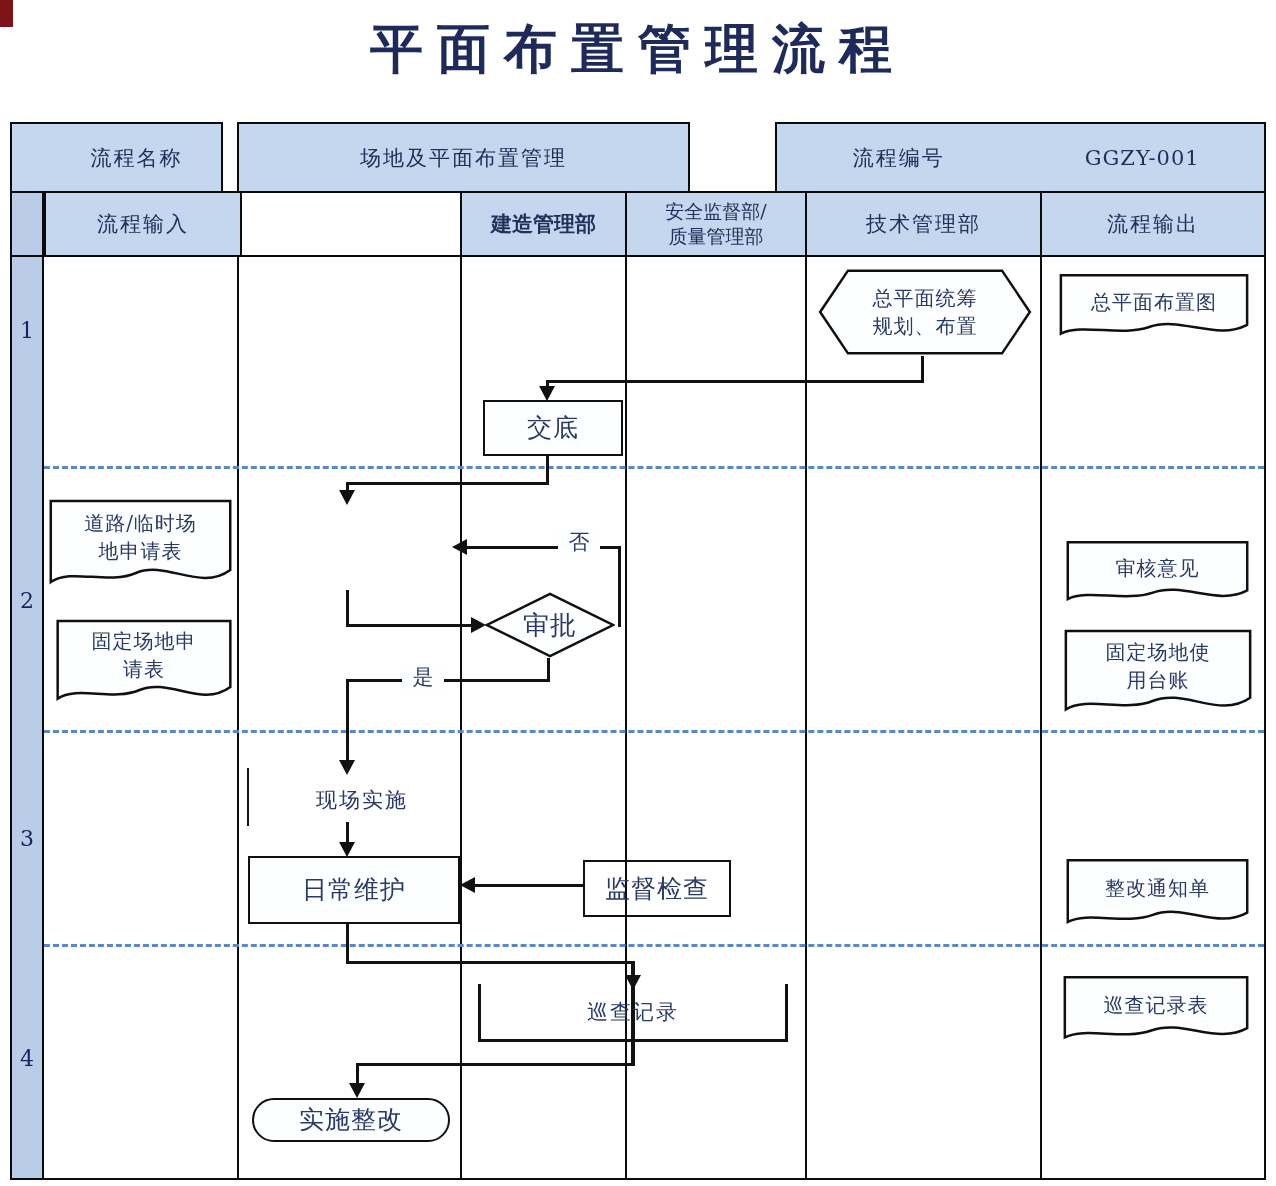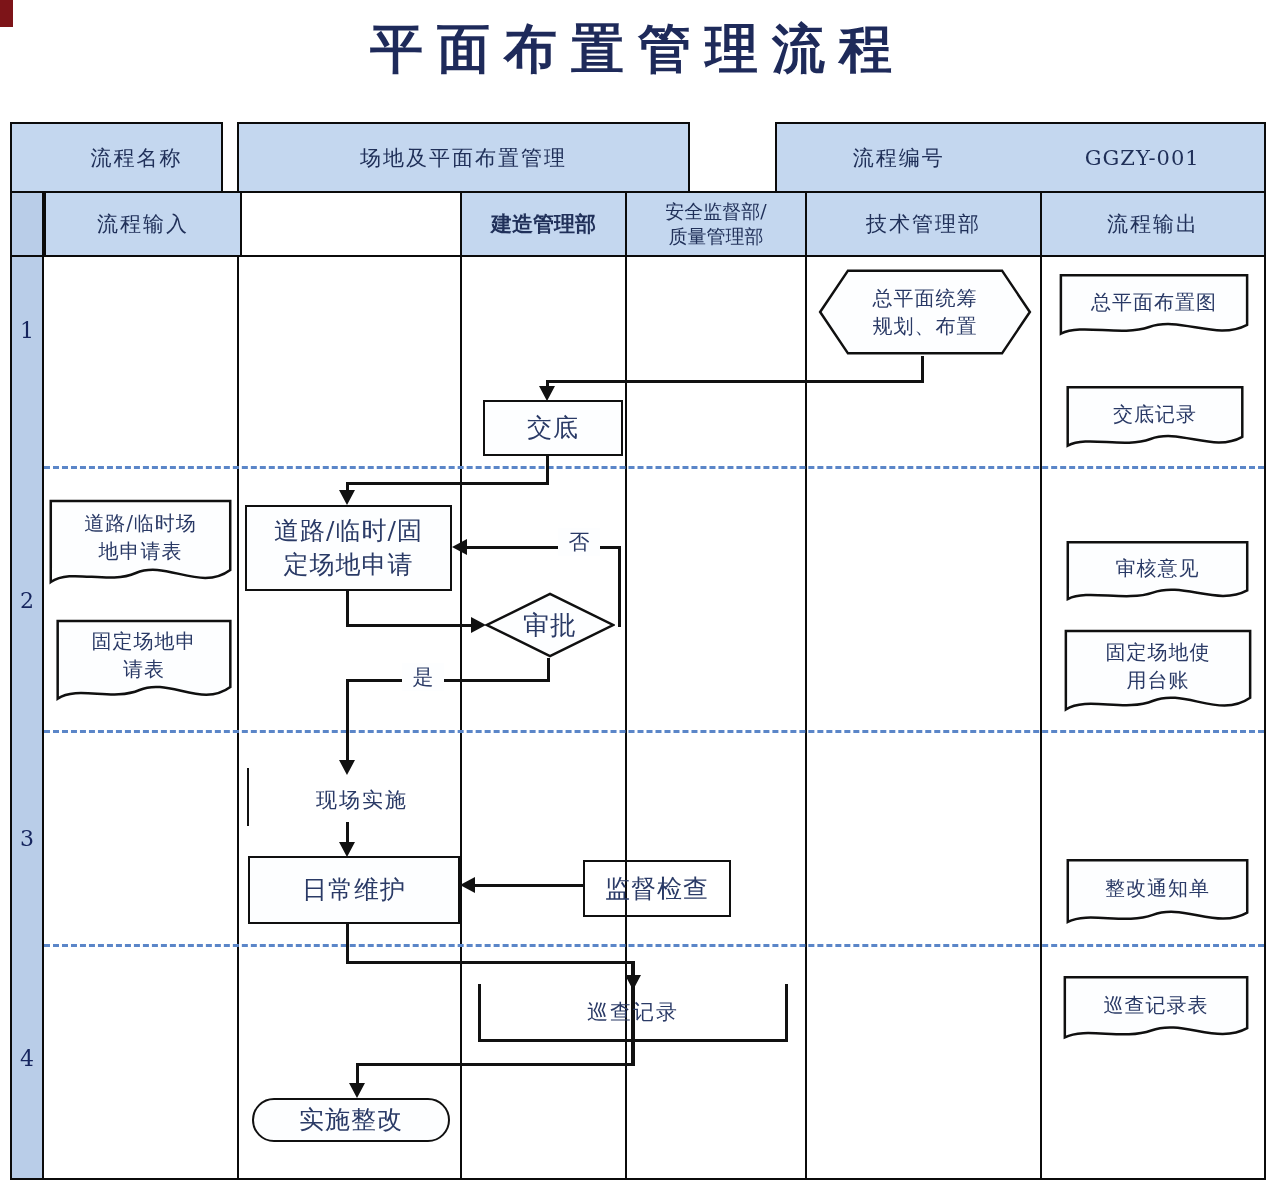--- a/index.html
+++ b/index.html
@@ -135,22 +135,20 @@
   <div class="shape full" style="left:818px;top:268px;width:214px;height:88px;">
     <svg viewBox="0 0 200 100" preserveAspectRatio="none">
       <polygon points="2,50 28,3 172,3 198,50 172,97 28,97" fill="#fdfeff" stroke="#101010" stroke-width="2.5" vector-effect="non-scaling-stroke"></polygon>
     </svg>
     <div class="txt">总平面统筹
 规划、布置</div>
   </div>
 
   <div class="node-box" style="left:483px;top:400px;width:140px;height:56px;">交底</div>
 
-  <div class="node-box" style="left:245px;top:505px;width:207px;height:86px;">道路/临时/固
-定场地申请</div>
 
   <div class="shape full" style="left:485px;top:592px;width:130px;height:66px;">
     <svg viewBox="0 0 200 100" preserveAspectRatio="none">
       <polygon points="100,3 197,50 100,97 3,50" fill="#fdfeff" stroke="#101010" stroke-width="2.5" vector-effect="non-scaling-stroke"></polygon>
     </svg>
     <div class="txt" style="font-size:26px;">审批</div>
   </div>
 
   <div class="floatlbl" style="left:558px;top:528px;width:34px;">否</div>
   <div class="floatlbl" style="left:402px;top:663px;width:34px;">是</div>
@@ -168,26 +166,20 @@
 
   <div class="node-box stadium" style="left:252px;top:1098px;width:198px;height:44px;">实施整改</div>
 
   <div class="shape" style="left:1058px;top:273px;width:192px;height:74px;">
     <svg viewBox="0 0 200 100" preserveAspectRatio="none">
       <path d="M3,3 H197 V70 C165,92 128,58 95,73 C65,86 25,68 3,82 Z" fill="#fdfeff" stroke="#101010" stroke-width="2.5" vector-effect="non-scaling-stroke"></path>
     </svg>
     <div class="txt">总平面布置图</div>
   </div>
 
-  <div class="shape" style="left:1065px;top:385px;width:180px;height:74px;">
-    <svg viewBox="0 0 200 100" preserveAspectRatio="none">
-      <path d="M3,3 H197 V70 C165,92 128,58 95,73 C65,86 25,68 3,82 Z" fill="#fdfeff" stroke="#101010" stroke-width="2.5" vector-effect="non-scaling-stroke"></path>
-    </svg>
-    <div class="txt">交底记录</div>
-  </div>
 
   <div class="shape" style="left:1065px;top:540px;width:185px;height:72px;">
     <svg viewBox="0 0 200 100" preserveAspectRatio="none">
       <path d="M3,3 H197 V70 C165,92 128,58 95,73 C65,86 25,68 3,82 Z" fill="#fdfeff" stroke="#101010" stroke-width="2.5" vector-effect="non-scaling-stroke"></path>
     </svg>
     <div class="txt">审核意见</div>
   </div>
 
   <div class="shape" style="left:1063px;top:628px;width:190px;height:97px;">
     <svg viewBox="0 0 200 100" preserveAspectRatio="none">

